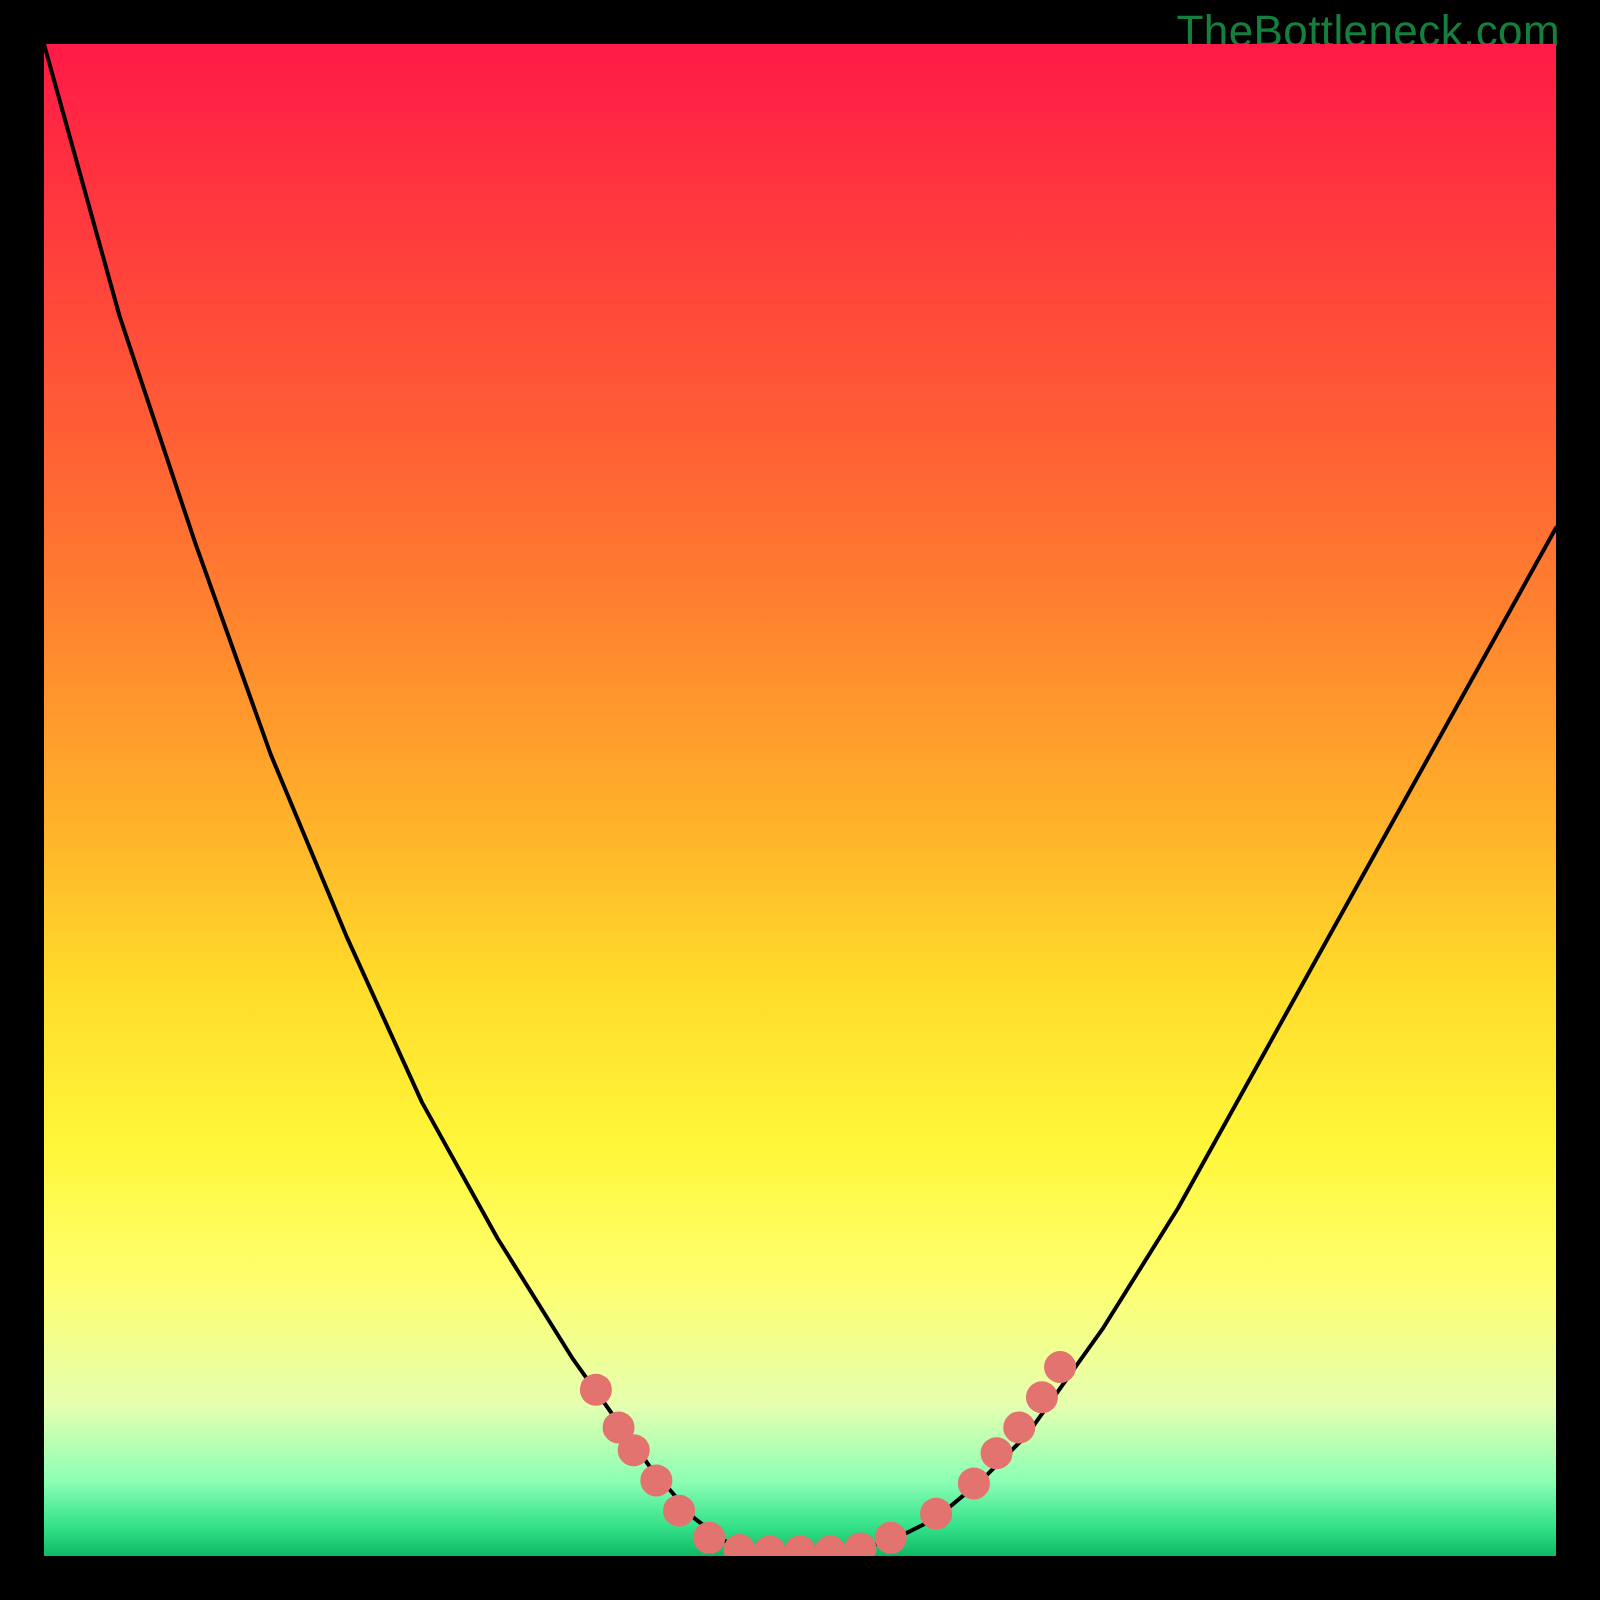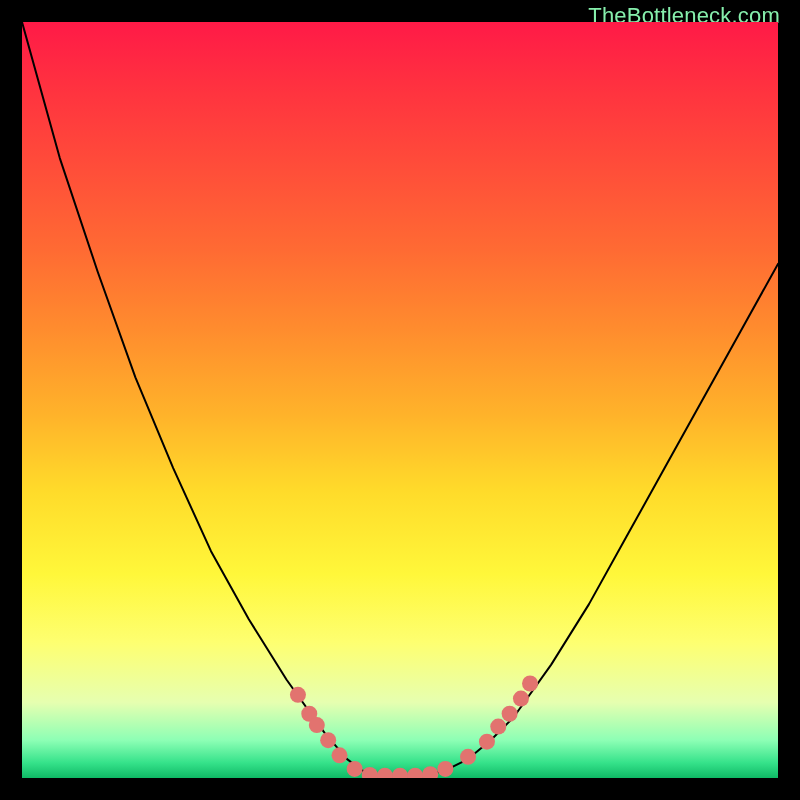--- a/index.html
+++ b/index.html
@@ -45,21 +45,21 @@
     position: absolute;
     left: 0;
     top: 0;
     width: 756px;
     height: 756px;
   }
   .watermark {
     position: absolute;
     top: 3px;
     right: 20px;
-    color: #86efac;
+    color: #15803d;
     font-size: 22px;
     font-weight: 400;
     letter-spacing: 0.2px;
     user-select: none;
   }
 </style>
 </head>
 <body>
 
 <div class="frame">

